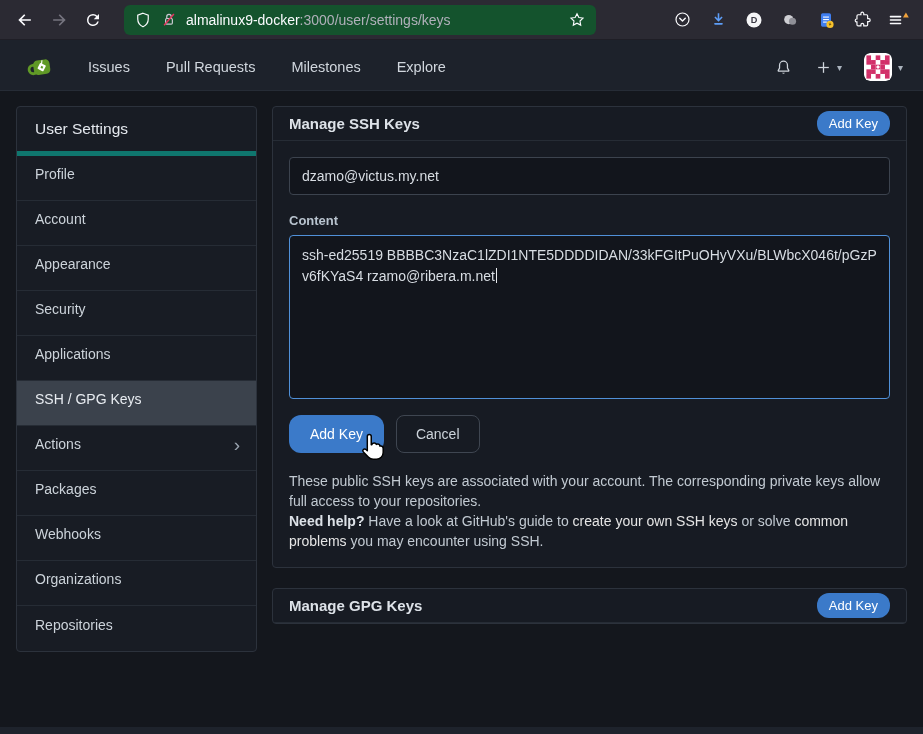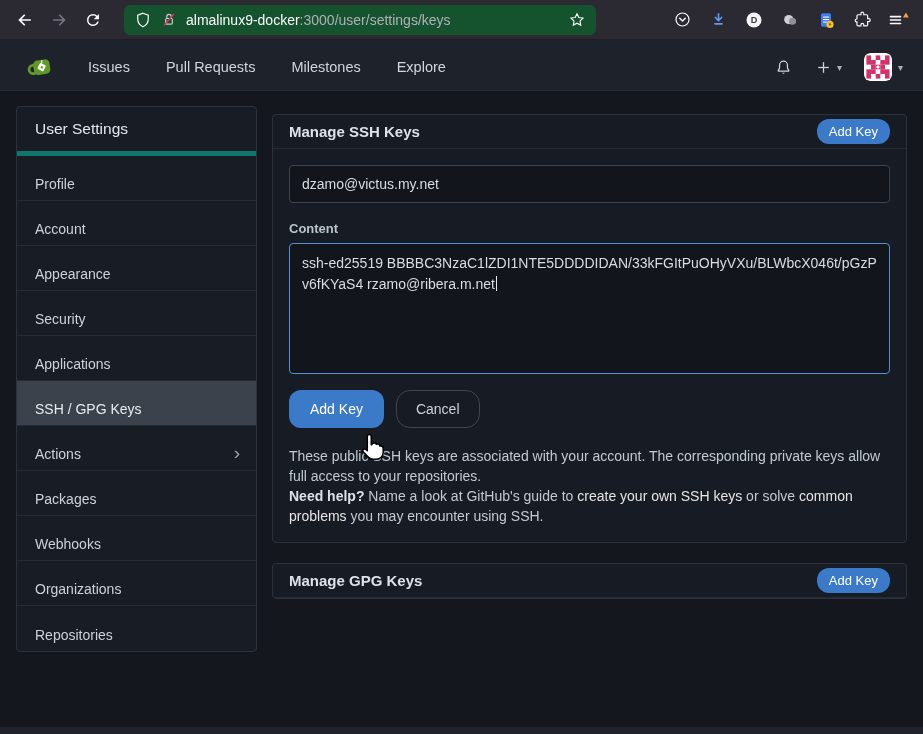--- a/index.html
+++ b/index.html
@@ -45,58 +45,58 @@
   .page { display:flex; gap:15px; padding:15px 16px 0; align-items:flex-start; }
   .sidebar {
     width:241px; flex:0 0 auto; background:#181c24;
     border:1px solid #2c323c; border-radius:4px; overflow:hidden;
   }
   .sb-title {
     padding:15px 18px; font-size:15.5px; color:#e4e8ee;
     border-bottom:5px solid #0f766e; height:49px; display:flex; align-items:center;
   }
   .sb-item {
-    height:45px; display:flex; align-items:flex-end; justify-content:space-between;
+    height:45px; display:flex; align-items:center; justify-content:space-between;
     padding:0 16px 8px 18px; color:#ccd3da; font-size:14px;
     border-bottom:1px solid #262c35; cursor:pointer;
   }
   .sb-item:last-child { border-bottom:none; }
   .sb-item.active { background:#3b424c; color:#e8ecf1; }
   .sb-chevron { color:#9aa4af; font-size:19px; line-height:1; }
   
-  .content { flex:1; margin-top:8px; }
+  .content { flex:1; margin-top:0; }
   .panel {
     background:#171b23; border:1px solid #2c323c; border-radius:4px; margin-bottom:20px;
   }
   .panel-header {
     display:flex; align-items:center; justify-content:space-between;
     padding:0 16px; height:34px; border-bottom:1px solid #262c35;
   }
   .panel-title { font-size:15px; font-weight:700; color:#dde2e8; }
   .btn-primary {
     background:#3b7ac9; color:#fff; border:none; border-radius:12px;
     font-size:13px; padding:5px 12px; font-family:inherit;
   }
   .panel-body { padding:16px; }
   .field-label { display:block; font-size:13px; font-weight:600; color:#b9c4cf; margin-bottom:7px; }
   .text-input {
     width:100%; height:38px; background:#12151c; border:1px solid #3c434e; border-radius:4px;
     display:flex; align-items:center; padding:0 12px; font-size:14px; color:#d8dde3;
     margin-bottom:18px;
   }
   .textarea {
-    width:100%; height:131px; background:#12151c; border:1px solid #5090d8; border-radius:4px;
+    width:100%; height:164px; background:#12151c; border:1px solid #5090d8; border-radius:4px;
     padding:9px 12px; font-size:14px; line-height:21px; color:#d8dde3;
     word-break:break-all; overflow:hidden; margin-bottom:16px;
   }
   .text-caret { display:inline-block; width:1.5px; height:15px; background:#e8ebee; vertical-align:-2px; margin-left:1px; }
   .btn-row { display:flex; gap:12px; margin-bottom:18px; }
   .btn-lg { font-size:14px; padding:10px 21px; }
   .btn-secondary {
-    background:transparent; color:#ccd3da; border:1px solid #3f4651; border-radius:14px;
+    background:transparent; color:#ccd3da; border:1px solid #3f4651; border-radius:8px;
     font-size:14px; padding:10px 19px; font-family:inherit;
   }
   .help { font-size:14px; line-height:20px; color:#c2cad2; }
   .help b { color:#dce1e7; }
   .help a { color:#e5e5e5; text-decoration:none; cursor:pointer; }
   
   .footer-strip { position:absolute; left:0; bottom:0; width:100%; height:7px; background:#1e232c; }
   
   .cursor-overlay { position:absolute; left:356px; top:431px; width:30px; height:32px; pointer-events:none; z-index:50; }
 </style>
@@ -295,21 +295,21 @@
             <span>dzamo@victus.my.net</span>
           </div>
         <label class="field-label">Content</label>
         <div class="textarea"><span>ssh-ed25519 BBBBC3NzaC1lZDI1NTE5DDDDIDAN/33kFGItPuOHyVXu/BLWbcX046t/pGzPv6fKYaS4 rzamo@ribera.m.net</span><span class="text-caret"></span></div>
         <div class="btn-row">
           <button class="btn-primary btn-lg">Add Key</button>
           <button class="btn-secondary">Cancel</button>
         </div>
         <p class="help">
           <span>These public SSH keys are associated with your account. The corresponding private keys allow full access to your repositories.</span><br>
-          <b>Need help?</b><span> Name a look at GitHub's guide to </span><a>create your own SSH keys</a><span> or solve </span><a>common problems</a><span> you may encounter using SSH.</span>
+          <b>Need help?</b><span> Have a look at GitHub's guide to </span><a>create your own SSH keys</a><span> or solve </span><a>common problems</a><span> you may encounter using SSH.</span>
         </p>
       </div>
     </section>
 
     <section class="panel">
       <div class="panel-header">
         <h2 class="panel-title">Manage GPG Keys</h2>
         <button class="btn-primary">Add Key</button>
       </div>
     </section>

